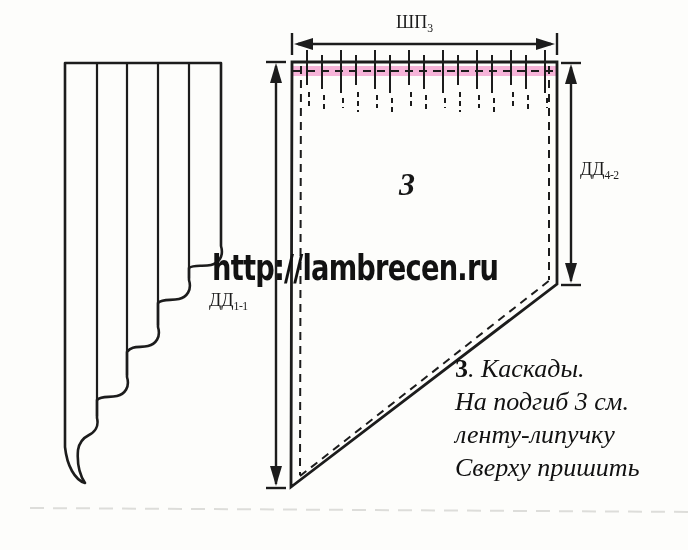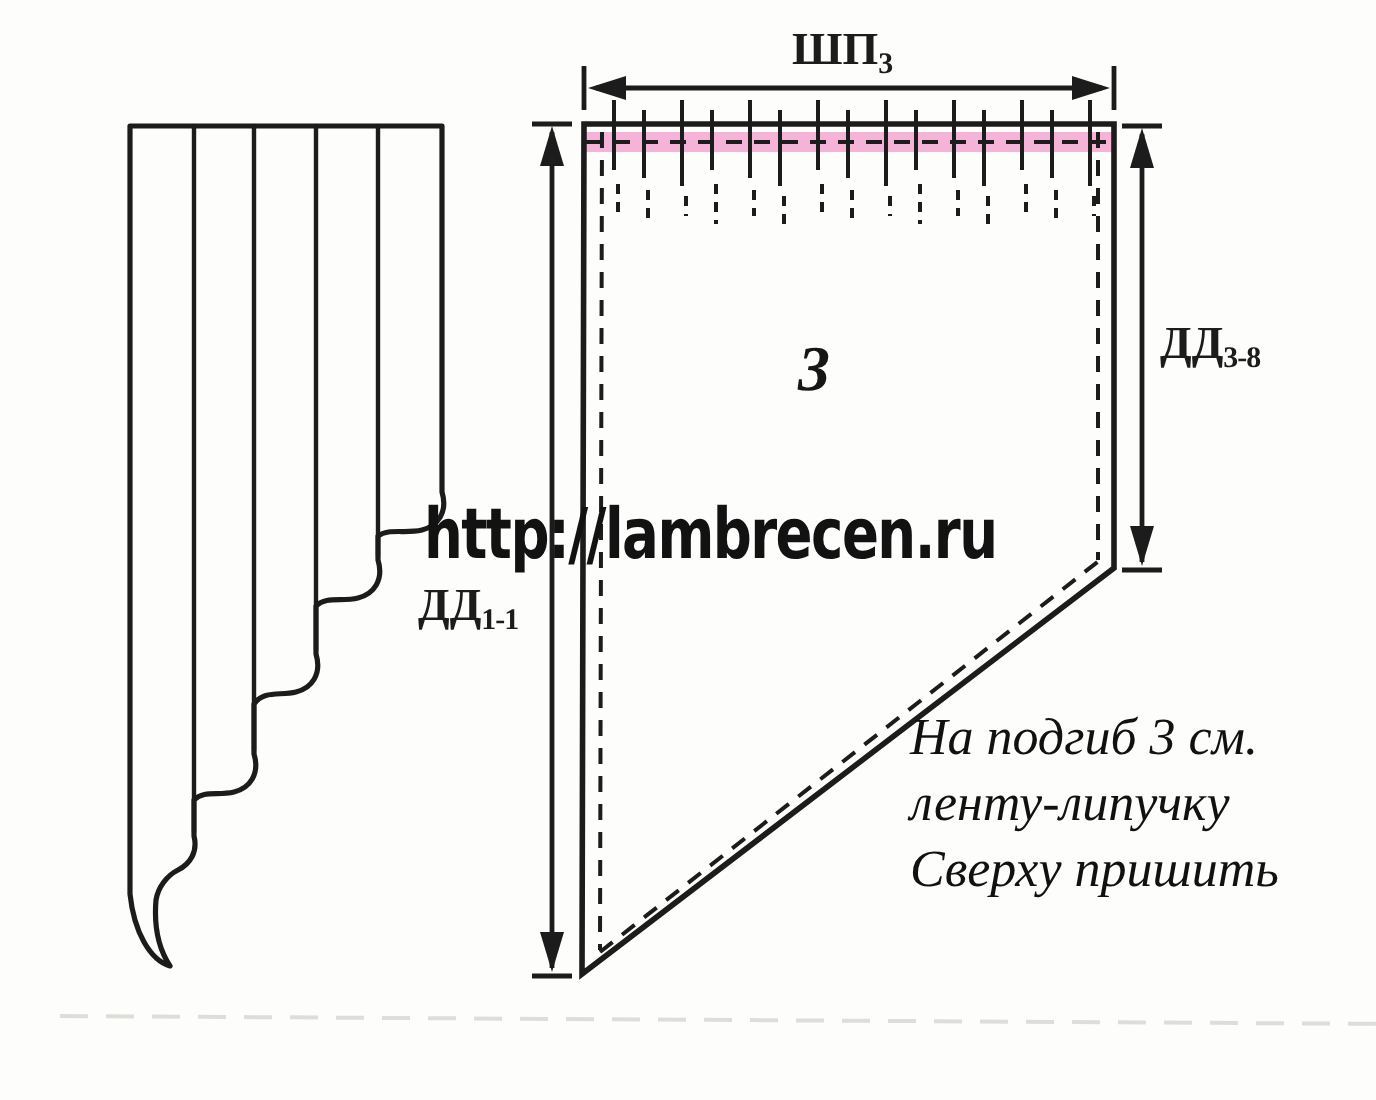--- a/index.html
+++ b/index.html
@@ -6,21 +6,21 @@
   body{
     width:688px;height:550px;position:relative;overflow:hidden;
     background:#fdfdfb;
     font-family:"Liberation Serif","DejaVu Serif",serif;
     --ink:#1c1c1c;
   }
   .stage{position:absolute;inset:0;}
   svg{position:absolute;left:0;top:0;}
   .lbl{
     position:absolute;color:var(--ink);
-    font-weight:bold;font-size:23px;line-height:1;white-space:nowrap;
+    font-weight:normal;font-size:18px;line-height:1;white-space:nowrap;
   }
   .lbl .sub{font-size:0.65em;vertical-align:-0.3em;letter-spacing:-0.5px;}
   .piece-num{
     position:absolute;left:399px;top:166px;
     font-style:italic;font-weight:bold;font-size:32px;color:#161616;
   }
   .watermark{
     position:absolute;left:212px;top:248px;
     font-family:"DejaVu Sans","Liberation Sans",sans-serif;
     font-weight:bold;font-size:35px;color:#121212;white-space:nowrap;
@@ -140,26 +140,27 @@
 
   <div class="lbl" style="left:396px;top:13px;">
     <span>ШП</span><span class="sub">3</span>
   </div>
 
   <div class="lbl" style="left:209px;top:291px;">
     <span>ДД</span><span class="sub">1-1</span>
   </div>
 
   <div class="lbl" style="left:580px;top:160px;">
-    <span>ДД</span><span class="sub">3-8</span>
+    <span>ДД</span><span class="sub">4-2</span>
   </div>
 
   <div class="piece-num">3</div>
 
   <div class="watermark">http://lambrecen.ru</div>
 
   <div class="notes">
+    <div class="note-line"><b>3</b><span>. Каскады.</span></div>
     <div class="note-line">На подгиб 3 см.</div>
     <div class="note-line">ленту-липучку</div>
     <div class="note-line">Сверху пришить</div>
   </div>
 
 </div>
 
 </body></html>

